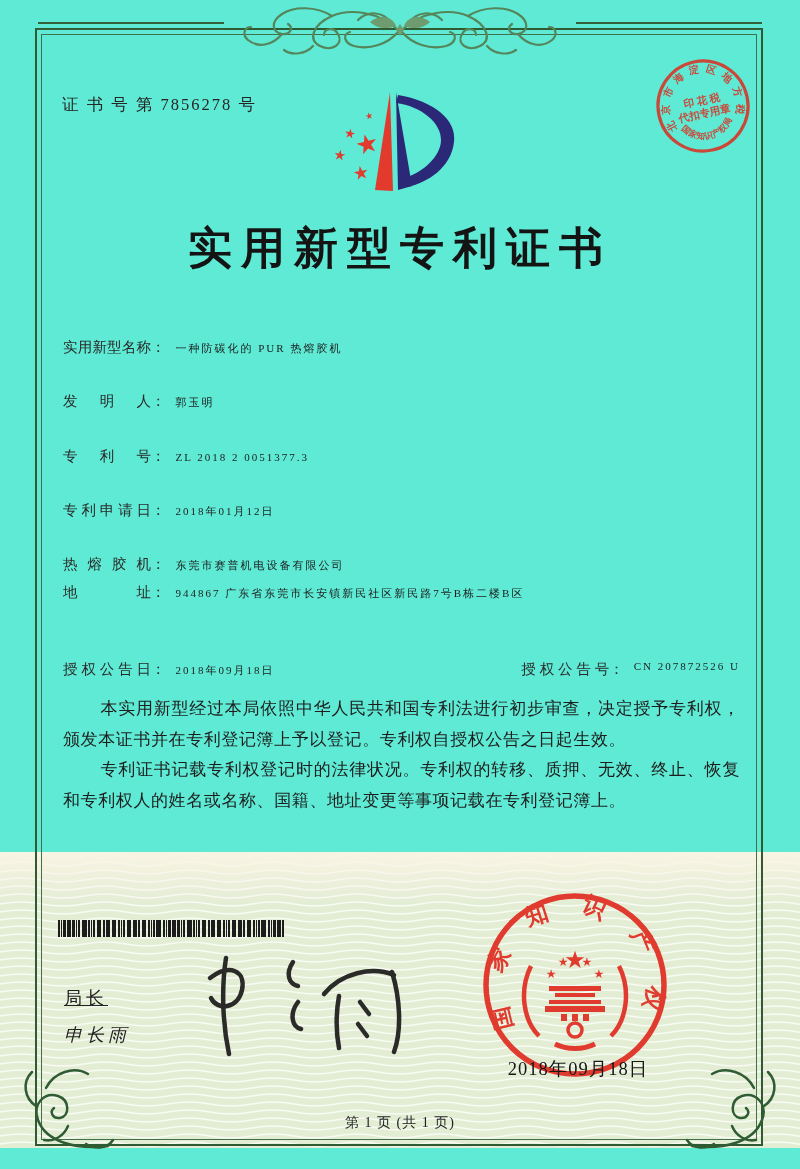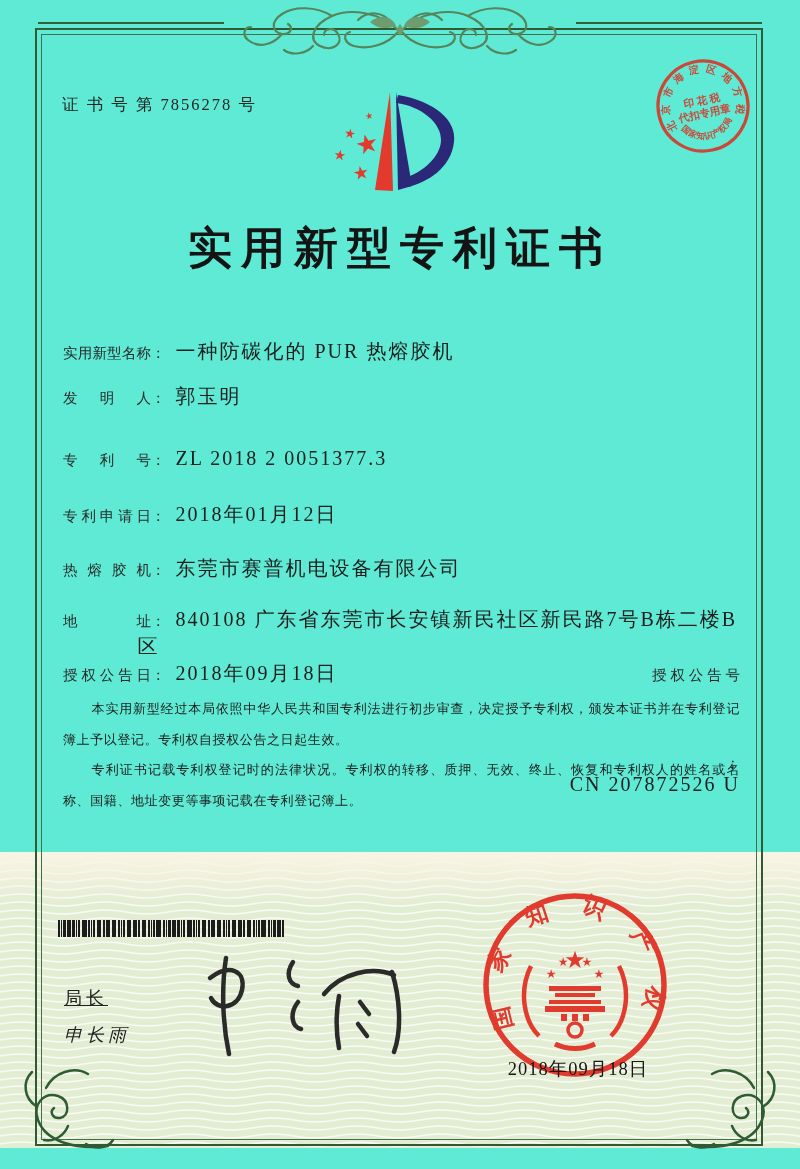--- a/index.html
+++ b/index.html
@@ -29,26 +29,26 @@
   .cert-no{position:absolute;left:62px;top:94px;font-size:16.5px;letter-spacing:2px;color:#262626;}
   .logo{position:absolute;left:322px;top:86px;}
   .stamp{position:absolute;left:645px;top:48px;transform:rotate(-12deg);opacity:.92;}
   .title{position:absolute;left:0;top:219px;width:800px;text-align:center;
     font-size:44px;font-weight:700;letter-spacing:9px;color:#141414;}
   
   .frow{position:absolute;left:63px;width:677px;display:flex;align-items:baseline;}
   .flabel{display:inline-block;width:88px;font-size:14.5px;color:#2a2a2a;
     text-align:justify;text-align-last:justify;flex:0 0 88px;}
   .fcolon{font-size:14.5px;color:#2a2a2a;}
-  .fvalue{margin-left:10px;font-size:20px;letter-spacing:2px;color:#1d1d1d;}
+  .fvalue{margin-left:10px;font-size:11px;letter-spacing:2px;color:#1d1d1d;}
   .fvalue.addr{display:block;margin-left:-28px;text-indent:38px;width:604px;line-height:27px;}
-  .grant-right{margin-left:auto;display:flex;align-items:flex-end;flex-direction:column;}
+  .grant-right{margin-left:auto;display:flex;align-items:flex-start;}
   
   .body-text{position:absolute;left:63px;top:694px;width:677px;}
-  .body-text p{margin:0;font-size:13px;line-height:30.5px;letter-spacing:.6px;
+  .body-text p{margin:0;font-size:17px;line-height:30.5px;letter-spacing:.6px;
     text-align:justify;text-indent:2.2em;color:#1d1d1d;}
   
   .barcode{position:absolute;left:58px;top:920px;width:226px;height:17px;
     background-image:
       repeating-linear-gradient(90deg,#1c1c1c 0 2px,transparent 2px 5px),
       repeating-linear-gradient(90deg,#1c1c1c 0 1px,transparent 1px 7px),
       repeating-linear-gradient(90deg,#1c1c1c 0 1px,transparent 1px 3px);}
   .signer-title{position:absolute;left:64px;top:986px;font-size:18px;letter-spacing:4px;color:#222;text-decoration:underline;}
   .signer-name{position:absolute;left:64px;top:1023px;font-size:18px;letter-spacing:4px;color:#222;font-style:italic;}
   .signature{position:absolute;left:196px;top:950px;}
@@ -150,44 +150,44 @@
     <text x="58" y="69" font-size="10.5" fill="#d43b2c" font-weight="bold" text-anchor="middle">代扣专用章</text>
   </svg>
 
   <div class="title">实用新型专利证书</div>
 
   <div class="frow" style="top:338px">
     <span class="flabel">实用新型名称</span>
       <span class="fcolon">：</span>
     <span class="fvalue">一种防碳化的 PUR 热熔胶机</span>
   </div>
-  <div class="frow" style="top:383px">
+  <div class="frow" style="top:392px">
     <span class="flabel">发明人</span>
       <span class="fcolon">：</span>
     <span class="fvalue">郭玉明</span>
   </div>
   <div class="frow" style="top:447px">
     <span class="flabel">专利号</span>
       <span class="fcolon">：</span>
     <span class="fvalue">ZL 2018 2 0051377.3</span>
   </div>
   <div class="frow" style="top:501px">
     <span class="flabel">专利申请日</span>
       <span class="fcolon">：</span>
     <span class="fvalue">2018年01月12日</span>
   </div>
   <div class="frow" style="top:555px">
     <span class="flabel">热熔胶机</span>
       <span class="fcolon">：</span>
     <span class="fvalue">东莞市赛普机电设备有限公司</span>
   </div>
-  <div class="frow" style="top:606px">
+  <div class="frow" style="top:580px">
     <span class="flabel">地址</span>
       <span class="fcolon">：</span>
-    <span class="fvalue addr">840108 广东省东莞市长安镇新民社区新民路7号B栋二楼B区</span>
+    <span class="fvalue addr">944867 广东省东莞市长安镇新民社区新民路7号B栋二楼B区</span>
   </div>
 
   <div class="frow" style="top:660px">
     <span class="flabel">授权公告日</span>
       <span class="fcolon">：</span>
     <span class="fvalue">2018年09月18日</span>
     <span class="grant-right">
       <span class="flabel">授权公告号</span>
         <span class="fcolon">：</span>
       <span class="fvalue">CN 207872526 U</span>
@@ -245,14 +245,15 @@
         <rect x="-14" y="22" width="6" height="7"></rect>
         <rect x="-3" y="22" width="6" height="7"></rect>
         <rect x="8" y="22" width="6" height="7"></rect>
       </g>
       <circle cx="0" cy="38" r="7" fill="none" stroke-width="3.5"></circle>
     </g>
   </svg>
 
   <div class="seal-date">2018年09月18日</div>
 
+  <div class="footer">第 1 页 (共 1 页)</div>
 
 </div>
 
 </body></html>

